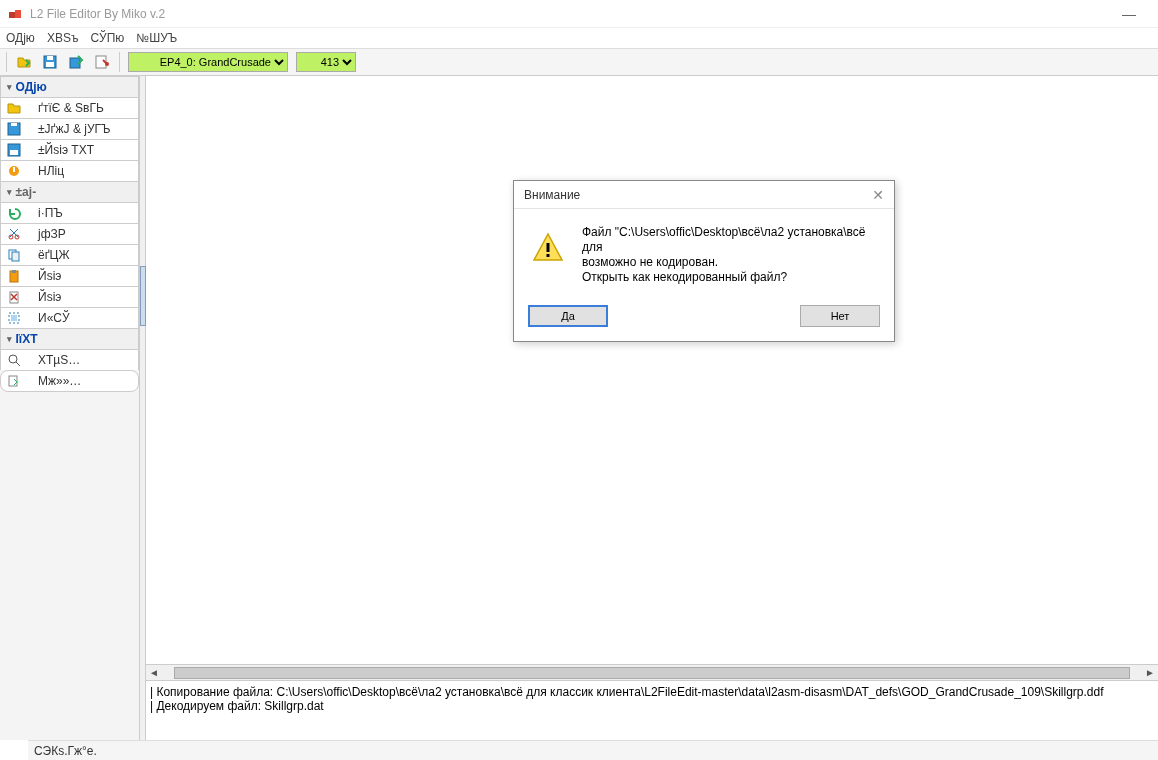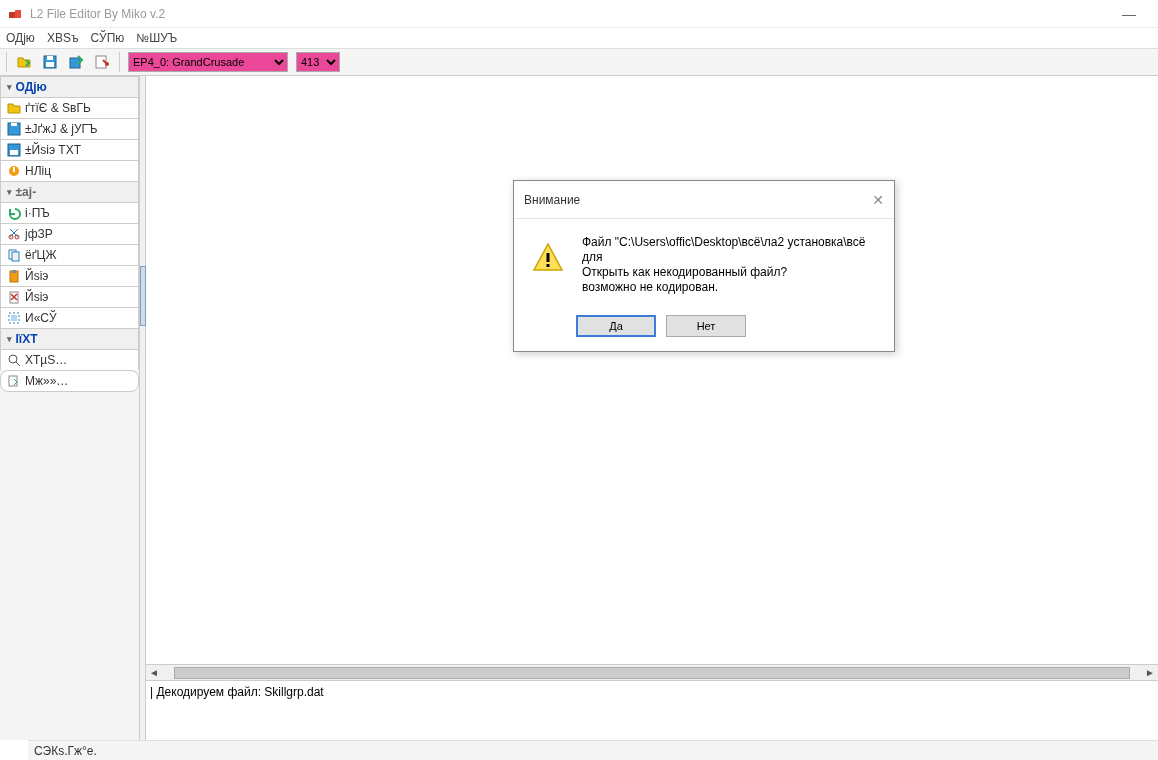--- a/index.html
+++ b/index.html
@@ -12,57 +12,57 @@
 .titlebar .winbtns { margin-left: auto; display: flex; gap: 18px; padding-right: 6px; }
 .titlebar .winbtns span { width: 30px; text-align: center; color: #666; font-size: 14px; cursor: default; }
 
 
 .menubar { height: 20px; display: flex; align-items: center; padding: 0 6px; gap: 12px; background: #fff; }
 .menubar span { color: #444; font-size: 12px; }
 
 
 .toolbar { height: 28px; display: flex; align-items: center; padding: 2px 6px; gap: 8px; background: #f5f5f5; border-top: 1px solid #ddd; border-bottom: 1px solid #ccc; }
 .toolbar .sep { width: 1px; height: 20px; background: #ccc; }
-.toolbar select { font-size: 11px; height: 20px; border: 1px solid #aaa; background: #ec4899; }
+.toolbar select { font-size: 11px; height: 20px; border: 1px solid #aaa; background: #bef264; text-align: right; }
 .toolbar .tb-icon { width: 18px; height: 18px; display: inline-flex; align-items: center; justify-content: center; }
 
 
 .mainwrap { display: flex; height: calc(760px - 28px - 20px - 28px - 20px); }
 .sidepanel { width: 140px; background: #f4f4f4; border-right: 1px solid #ccc; }
 .sp-group-header { background: #f0f0f0; border: 1px solid #ccc; border-bottom: 0; padding: 3px 6px; font-weight: bold; color: #0645ad; display: flex; align-items: center; gap: 4px; font-size: 11px;}
 .sp-group-header .chev { font-size: 9px; color: #666; }
 .sp-group-header.c2 { color: #666; }
 .sp-group-header.c3 { color: #0645ad; }
-.sp-btn { display: flex; align-items: center; gap: 4px; background: #fff; border: 1px solid #ccc; border-bottom: 0; padding: 3px 6px; font-size: 11px; color: #333;}
+.sp-btn { display: flex; align-items: center; gap: 17px; background: #fff; border: 1px solid #ccc; border-bottom: 0; padding: 3px 6px; font-size: 11px; color: #333;}
 .sp-btn:last-child { border-bottom: 1px solid #ccc; border-radius: 8px; }
 .sp-btn .ic { width: 14px; height: 14px; display: inline-flex; align-items: center; justify-content: center; }
 
 .splitter { width: 6px; background: #f0f0f0; border-right: 1px solid #ccc; }
 .splitter .handle { margin-top: 190px; width: 6px; height: 60px; background: #cde; border: 1px solid #89b; }
 
 .content { flex: 1; display: flex; flex-direction: column; background: #fff; }
 .content-main { flex: 1; background: #fff; border: 0; overflow: hidden; position: relative; }
 .content-h-scroll { height: 16px; background: #f0f0f0; border-top: 1px solid #ccc; display: flex; align-items: center; }
 .content-h-scroll .thumb { height: 12px; background: #ccc; margin: 0 12px; flex: 1; border: 1px solid #aaa; }
 .content-h-scroll .arrow { width: 16px; text-align: center; color: #555; font-size: 10px; }
 
 .log-panel { height: 60px; border-top: 1px solid #ccc; background: #fff; padding: 4px 4px; font-size: 11px; color: #000; overflow: hidden;}
 .log-panel .line { white-space: nowrap; }
 
 .statusbar { height: 20px; background: #f5f5f5; border-top: 1px solid #ddd; display: flex; align-items: center; padding: 0 6px; font-size: 11px; color: #333; margin-left: 28px; }
 
 
 .dialog { position: absolute; left: 513px; top: 180px; width: 382px; background: #fff; border: 1px solid #888; box-shadow: 2px 2px 8px rgba(0,0,0,0.2); }
-.dlg-title { height: 38px; display: flex; align-items: center; padding: 0 10px; background: #fff; border-bottom: 1px solid #e4e4e4; }
+.dlg-title { height: 28px; display: flex; align-items: center; padding: 0 10px; background: #fff; border-bottom: 1px solid #e4e4e4; }
 .dlg-title span.t { color: #333; font-size: 12px; }
 .dlg-title .close { margin-left: auto; color: #888; font-size: 14px; }
 .dlg-body { display: flex; padding: 16px 14px 8px 14px; gap: 14px; }
 .dlg-body .warn { width: 40px; display: flex; align-items: flex-start; justify-content: center; padding-top: 6px;}
 .dlg-body .msg { flex: 1; font-size: 11px; color: #000; line-height: 15px; }
-.dlg-buttons { display: flex; justify-content: flex-start; gap: 10px; padding: 12px 14px 14px 14px; margin-left: 48px; }
+.dlg-buttons { display: flex; justify-content: space-between; gap: 10px; padding: 12px 14px 14px 14px; }
 .dlg-buttons button { width: 80px; height: 22px; font-size: 11px; border: 1px solid #aaa; background: #e1e1e1; }
 .dlg-buttons button.primary { border: 2px solid #3b7dd8; background: #e1e1e1; }
 
 
 svg { display: block; }
 </style>
 </head>
 <body>
 
 <div class="titlebar">
@@ -110,21 +110,21 @@
     <svg width="16" height="16">
         <rect x="2" y="2" width="10" height="12" fill="#fff" stroke="#888"></rect>
         <path d="M9 6l4 4" stroke="#c0392b" stroke-width="2"></path>
         <circle cx="13" cy="10" r="2" fill="#c0392b"></circle>
       </svg>
   </span>
   <div class="sep"></div>
   <select style="width:160px">
     <option>EP4_0: GrandCrusade</option>
   </select>
-  <select style="width:44px">
+  <select style="width:60px">
     <option>413</option>
   </select>
 </div>
 
 <div class="mainwrap">
 
   <div class="sidepanel">
     <div class="sp-group-header">
         <span class="chev">▾</span>
         <span>ОДјю</span>
@@ -254,20 +254,21 @@
   </div>
 
   <div class="content">
     <div class="content-main"></div>
     <div class="content-h-scroll">
       <span class="arrow">◄</span>
       <div class="thumb"></div>
       <span class="arrow">►</span>
     </div>
     <div class="log-panel">
+      <div class="line">|   Копирование файла: C:\Users\offic\Desktop\всё\ла2 установка\всё для классик клиента\L2FileEdit-master\data\l2asm-disasm\DAT_defs\GOD_GrandCrusade_109\Skillgrp.ddf</div>
       <div class="line">|   Декодируем файл: Skillgrp.dat</div>
     </div>
   </div>
 </div>
 
 <div class="statusbar">
   <span>СЭКѕ.Гж°е.</span>
 </div>
 
 <div class="dialog">
@@ -278,21 +279,21 @@
   <div class="dlg-body">
     <div class="warn">
       <svg width="34" height="34">
           <path d="M17 3 L31 29 L3 29 Z" fill="#ffde59" stroke="#caa400" stroke-width="1.5"></path>
           <rect x="15.5" y="12" width="3" height="9" fill="#000"></rect>
           <rect x="15.5" y="23" width="3" height="3" fill="#000"></rect>
         </svg>
     </div>
     <div class="msg">
       <div>Файл "C:\Users\offic\Desktop\всё\ла2 установка\всё для</div>
+      <div>возможно не кодирован.</div>
       <div>Открыть как некодированный файл?</div>
-      <div>возможно не кодирован.</div>
     </div>
   </div>
   <div class="dlg-buttons">
     <button class="primary">Да</button>
     <button>Нет</button>
   </div>
 </div>
 
 </body></html>

